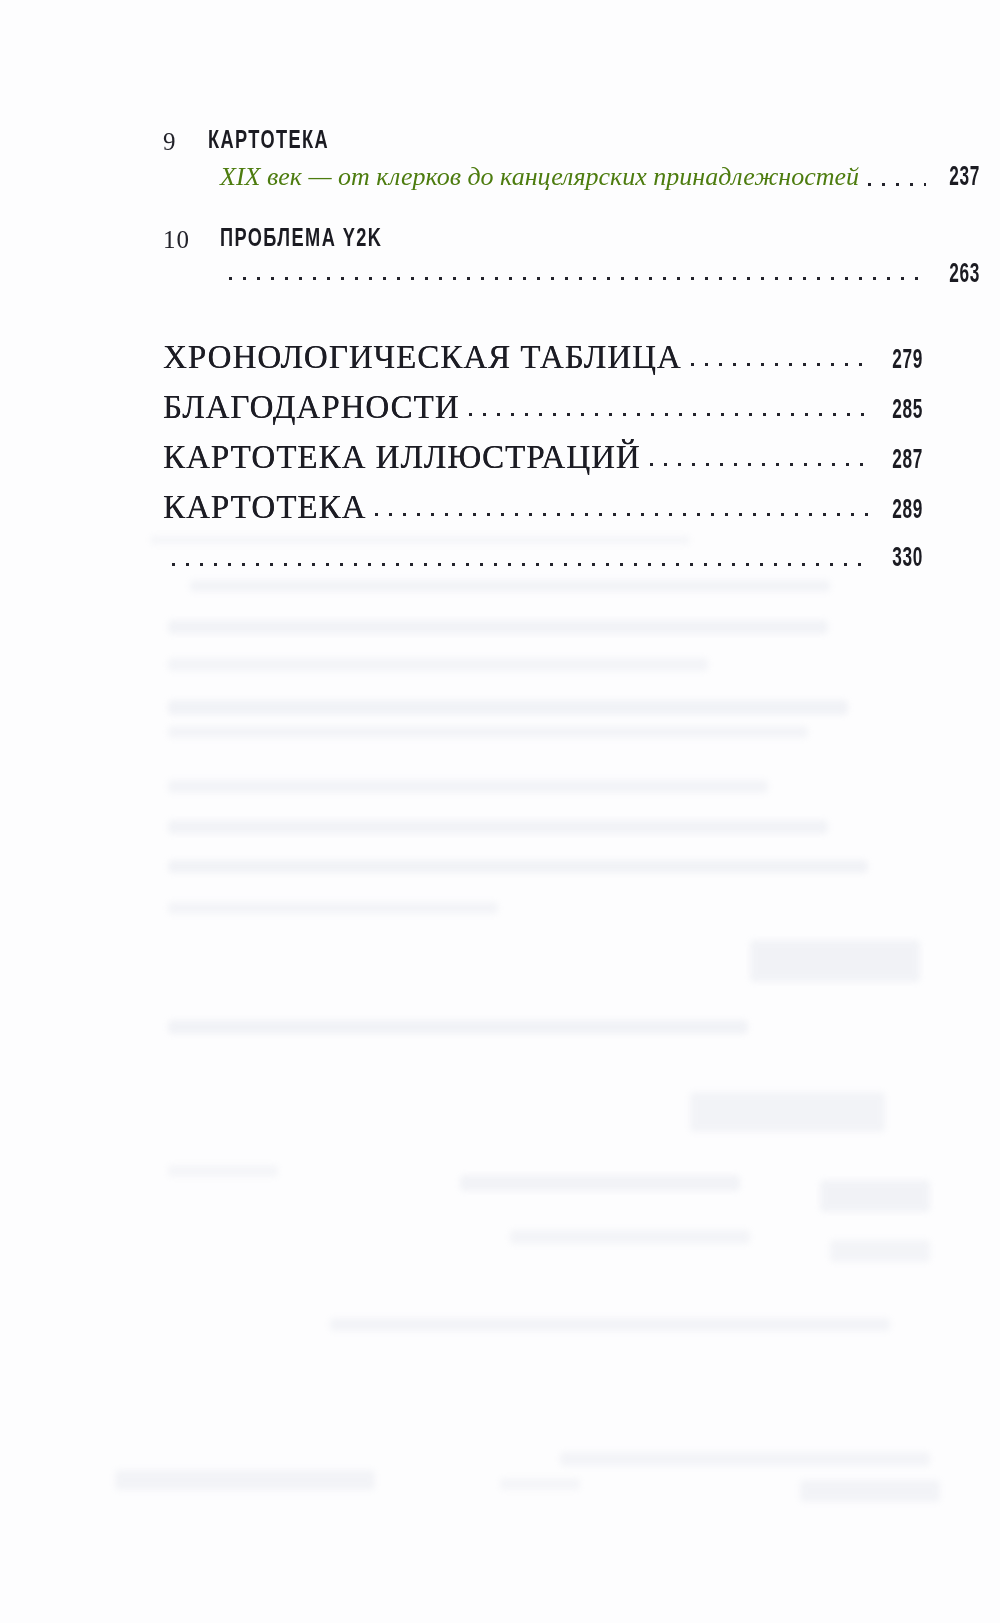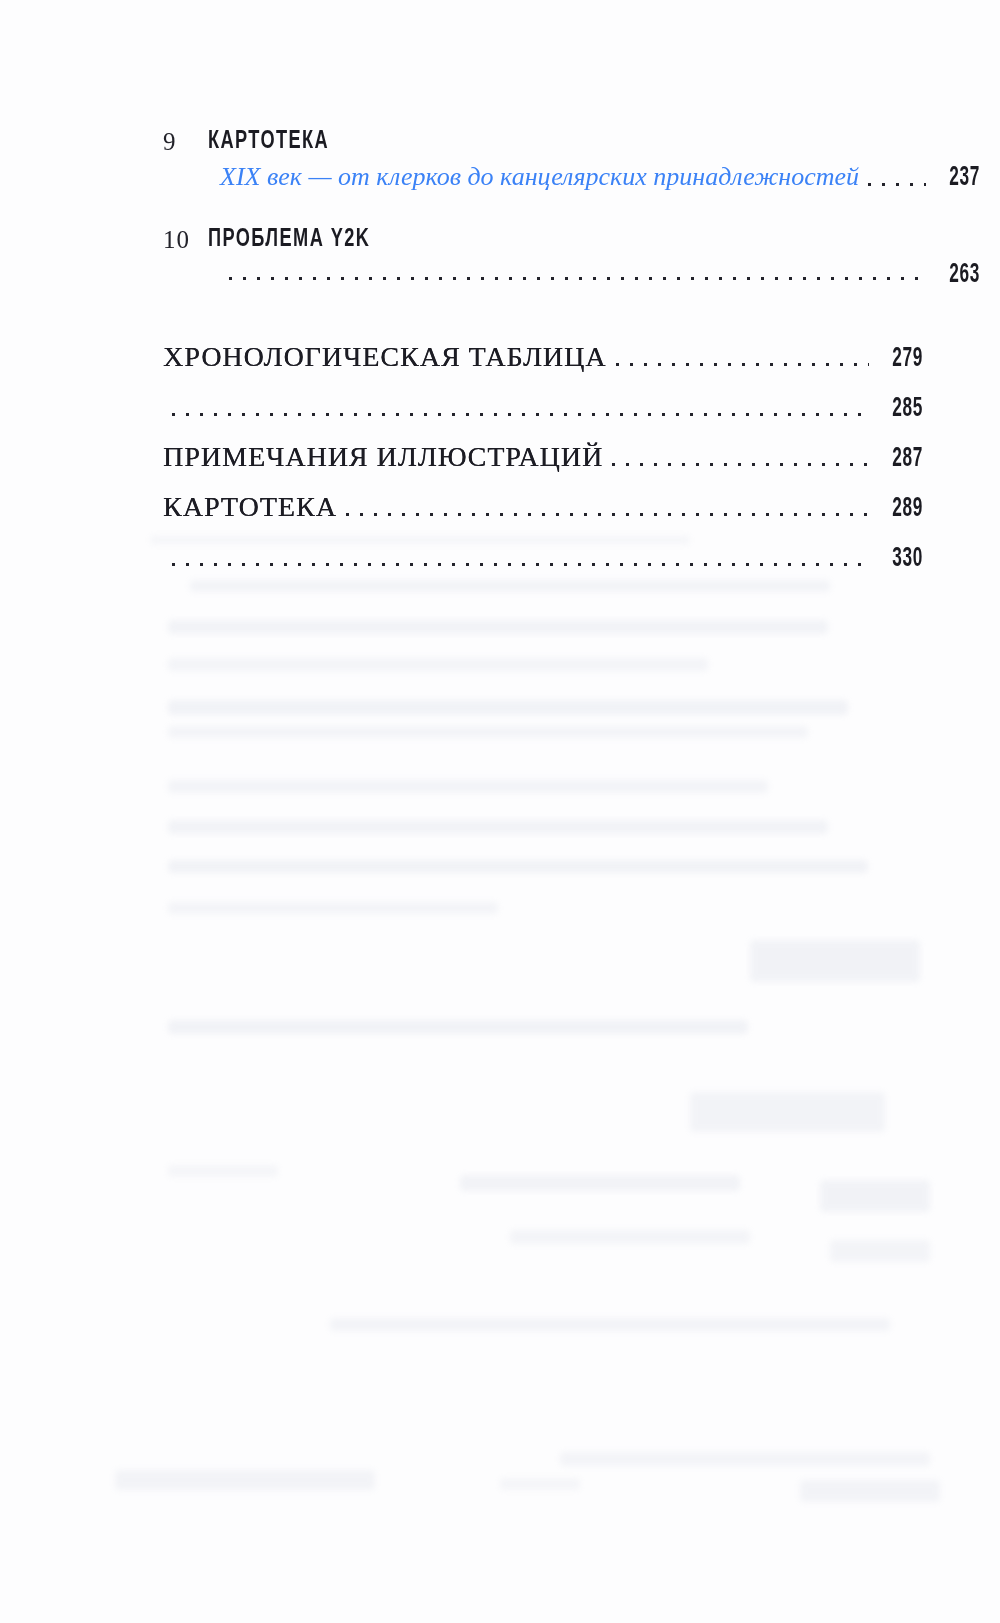--- a/index.html
+++ b/index.html
@@ -43,21 +43,21 @@
 
   
   .sub-row {
     display: flex; align-items: baseline;
     padding-left: 57px;
   }
   .sub-text {
     font-family: "Liberation Serif", serif;
     font-style: italic;
     font-size: 26px; line-height: 34px;
-    color: #3b82f6;
+    color: #4d7c0f;
     white-space: nowrap;
   }
 
   .leader {
     flex: 1 1 auto;
     height: 5px;
     align-self: flex-end;
     margin: 0 6px 7px 8px;
     background-image: radial-gradient(circle 1.7px at 2.5px 2.5px, #23232b 99%, transparent 101%);
     background-size: 14px 5px;
@@ -76,21 +76,21 @@
     white-space: nowrap;
   }
 
   
   .bm-row {
     display: flex; align-items: baseline;
     height: 30px; margin-bottom: 20px;
   }
   .bm-label {
     font-family: "Liberation Serif", serif;
-    font-size: 28px; line-height: 30px;
+    font-size: 33px; line-height: 30px;
     letter-spacing: 1px;
     color: #1c1c24;
     text-shadow: 0.25px 0 0 currentColor;
     white-space: nowrap;
   }
   .bm-row .leader { margin-bottom: 5px; }
 
   
   .ghost {
     position: absolute;
@@ -108,41 +108,42 @@
   <div class="abs chapter-head" style="top:124px;">
     <span class="ch-num">9</span>
     <span class="ch-title">КАРТОТЕКА</span>
   </div>
   <div class="abs sub-row" style="top:160px;">
     <span class="sub-text">XIX век — от клерков до канцелярских принадлежностей</span>
     <span class="leader"></span>
     <span class="pg">237</span>
   </div>
 
-  <div class="abs chapter-head" style="top:222px;">
+  <div class="abs chapter-head" style="top:222px;gap:12px;">
     <span class="ch-num">10</span>
     <span class="ch-title">ПРОБЛЕМА Y2K</span>
   </div>
   <div class="abs sub-row" style="top:258px;">
     <span class="leader"></span>
     <span class="pg">263</span>
   </div>
 
   <div class="abs" style="top:342px;">
     <div class="bm-row">
       <span class="bm-label">ХРОНОЛОГИЧЕСКАЯ ТАБЛИЦА</span>
       <span class="leader"></span>
       <span class="pg">279</span>
     </div>
     <div class="bm-row">
+      <span class="bm-label">БЛАГОДАРНОСТИ</span>
       <span class="leader"></span>
       <span class="pg">285</span>
     </div>
     <div class="bm-row">
-      <span class="bm-label">ПРИМЕЧАНИЯ ИЛЛЮСТРАЦИЙ</span>
+      <span class="bm-label">КАРТОТЕКА ИЛЛЮСТРАЦИЙ</span>
       <span class="leader"></span>
       <span class="pg">287</span>
     </div>
     <div class="bm-row">
       <span class="bm-label">КАРТОТЕКА</span>
       <span class="leader"></span>
       <span class="pg">289</span>
     </div>
     <div class="bm-row">
       <span class="leader"></span>

